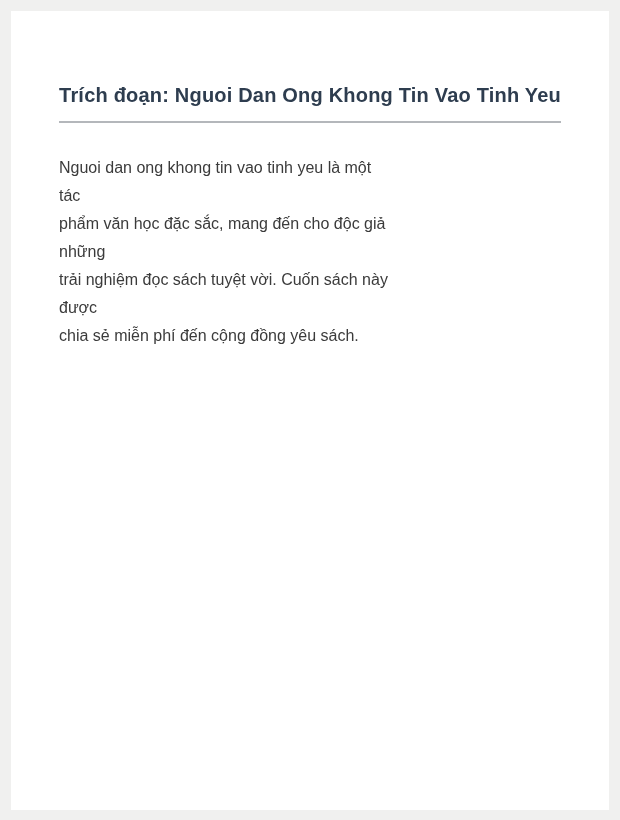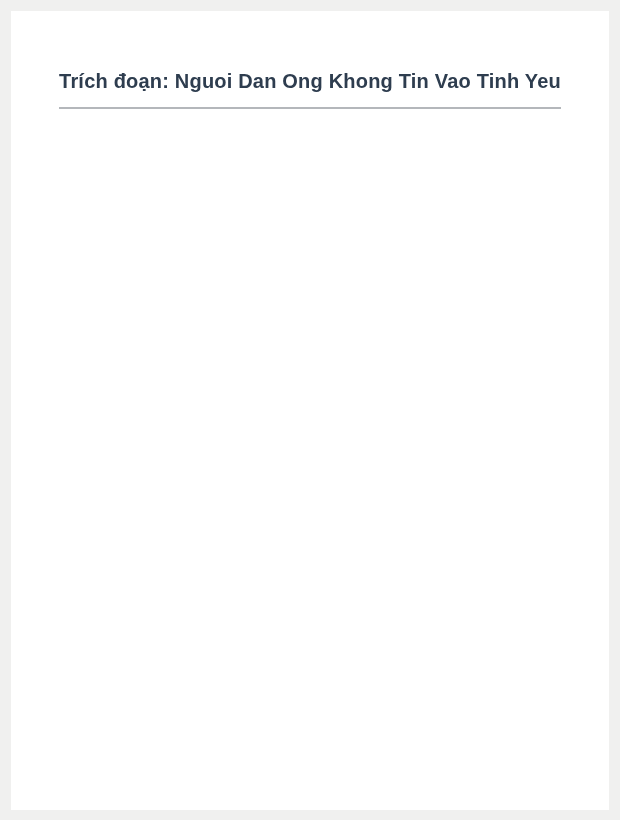--- a/index.html
+++ b/index.html
@@ -17,21 +17,21 @@
   .page {
     position: absolute;
     left: 11px;
     top: 11px;
     width: 598px;
     height: 799px;
     background: #ffffff;
   }
   .content {
     width: 502px;
-    margin: 0 auto;
+    margin: 14px auto;
   }
   .title {
     margin: 0;
     padding: 59px 0 14px 0;
     text-align: center;
     font-size: 20px;
     font-weight: 700;
     letter-spacing: 0.2px;
     color: #2e3d4f;
     border-bottom: 2px solid #b4b7bb;
@@ -60,14 +60,21 @@
     letter-spacing: 0.4px;
     color: #8a9299;
   }
 </style>
 </head>
 <body>
 
 <div class="page">
   <div class="content">
     <h1 class="title">Trích đoạn: Nguoi Dan Ong Khong Tin Vao Tinh Yeu</h1>
+    <p class="body-text">Nguoi dan ong khong tin vao tinh yeu là một
+tác
+phẩm văn học đặc sắc, mang đến cho độc giả
+những
+trải nghiệm đọc sách tuyệt vời. Cuốn sách này
+được
+chia sẻ miễn phí đến cộng đồng yêu sách.</p>
   </div>
 </div>
 
 </body></html>

